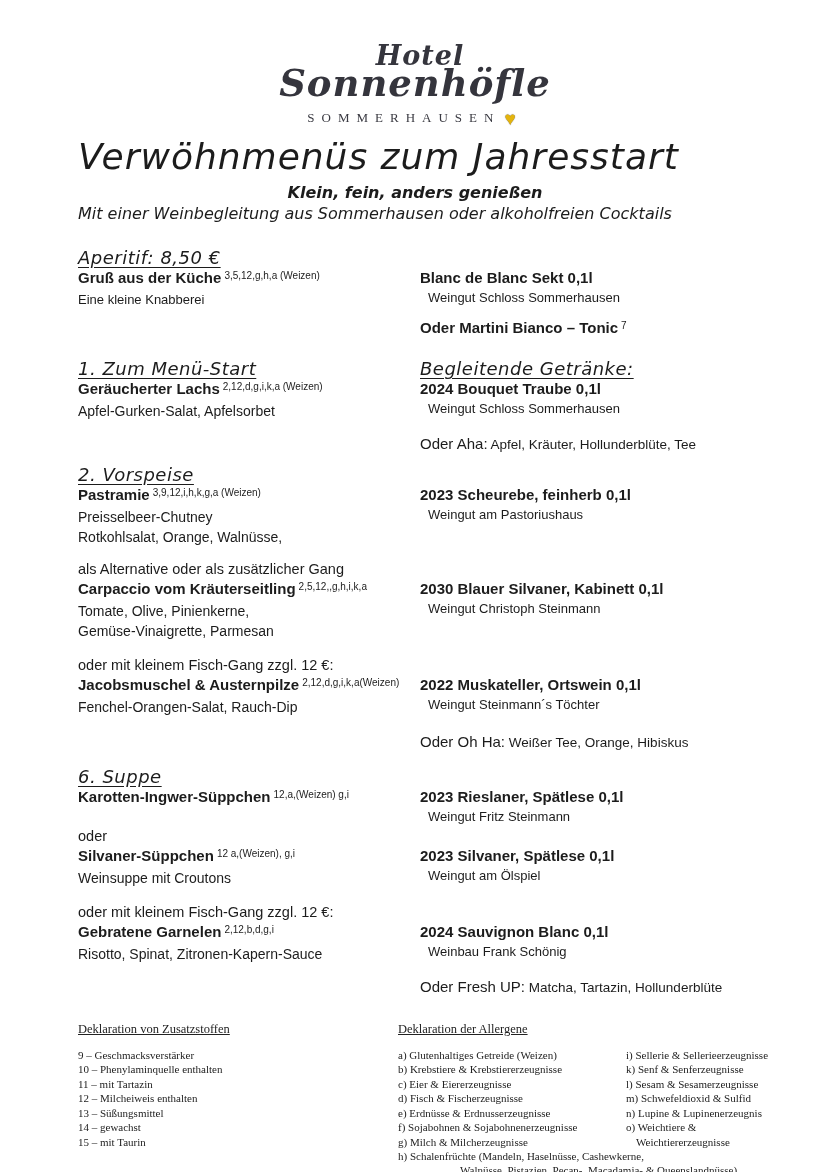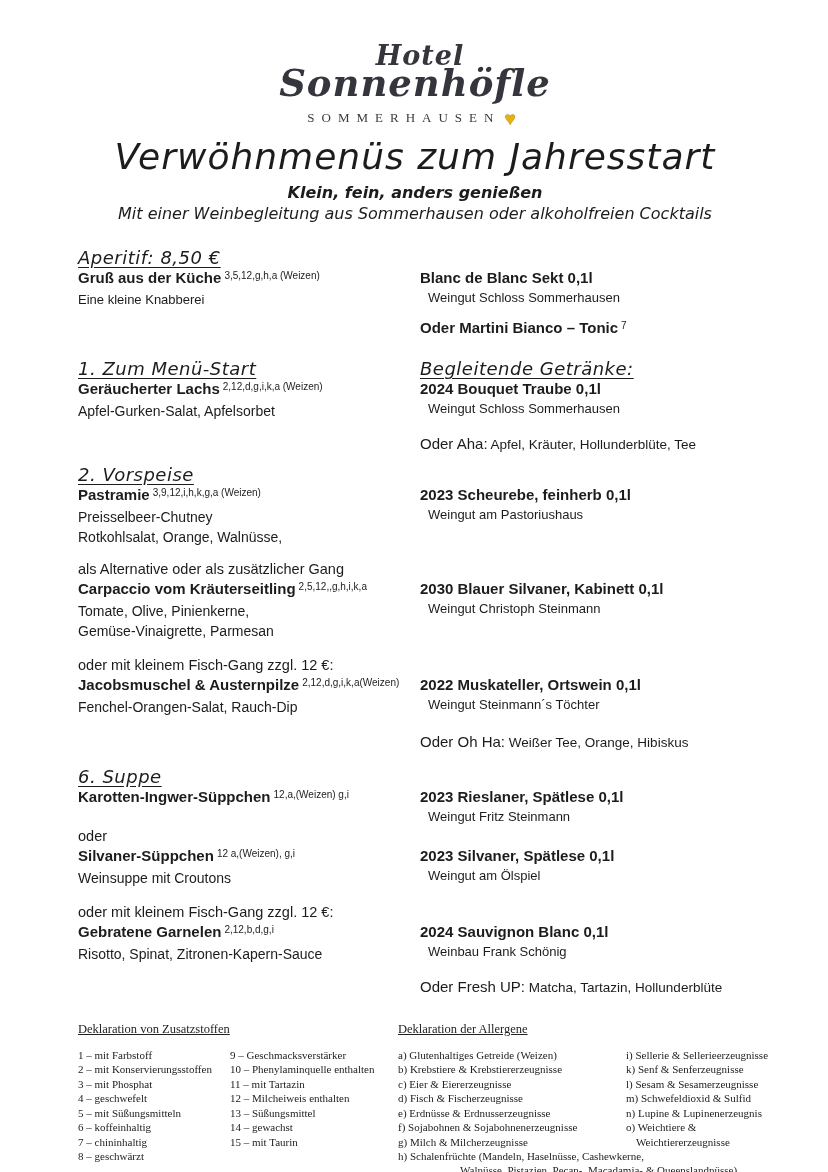--- a/index.html
+++ b/index.html
@@ -33,23 +33,23 @@
   .heart {
     display:inline-block; color:#e4b40d; font-size:19px;
     vertical-align:-3px; margin-left:4px;
     text-shadow:0 0 1px #4a4a4a;
   }
   
   .hand {
     font-family:"DejaVu Sans", sans-serif;
     font-style:italic;
   }
-  .title { text-align:center; font-size:36px; margin-top:6px; letter-spacing:1px; margin-right:40px;}
+  .title { text-align:left; font-size:36px; margin-top:6px; letter-spacing:1px; margin-right:40px;}
   .sub1  { text-align:center; font-size:16px; margin-top:6px; font-weight:bold; margin-right:40px;}
-  .sub2  { text-align:center; font-size:16px; margin-top:2px; margin-right:40px;}
+  .sub2  { text-align:left; font-size:16px; margin-top:2px; margin-right:40px;}
   .sec-head {
     font-size:18px; text-decoration:underline; text-underline-offset:3px;
     letter-spacing:0.5px;
   }
   
   .row { display:grid; grid-template-columns:342px auto; align-items:start; }
   .dish-name { font-weight:bold; font-size:15px; line-height:20px; }
   .sup { font-size:10px; font-weight:normal; position:relative; top:-4px; margin-left:3px; }
   .dish-desc { font-size:14px; line-height:20px; }
   .intro { font-size:14.5px; line-height:20px; }
@@ -203,30 +203,20 @@
   </div>
   <div class="row mt14">
     <div></div>
     <div class="cocktail"><span class="c-label">Oder Fresh UP:</span> <span>Matcha, Tartazin, Hollunderblüte</span></div>
   </div>
 
   <div class="footer">
     <div>
       <div class="foot-head">Deklaration von Zusatzstoffen</div>
       <div class="foot-cols">
-        <div>
-          <div class="foot-item">1 – mit Farbstoff</div>
-          <div class="foot-item">2 – mit Konservierungsstoffen</div>
-          <div class="foot-item">3 – mit Phosphat</div>
-          <div class="foot-item">4 – geschwefelt</div>
-          <div class="foot-item">5 – mit Süßungsmitteln</div>
-          <div class="foot-item">6 – koffeinhaltig</div>
-          <div class="foot-item">7 – chininhaltig</div>
-          <div class="foot-item">8 – geschwärzt</div>
-        </div>
         <div>
           <div class="foot-item">9 – Geschmacksverstärker</div>
           <div class="foot-item">10 – Phenylaminquelle enthalten</div>
           <div class="foot-item">11 – mit Tartazin</div>
           <div class="foot-item">12 – Milcheiweis enthalten</div>
           <div class="foot-item">13 – Süßungsmittel</div>
           <div class="foot-item">14 – gewachst</div>
           <div class="foot-item">15 – mit Taurin</div>
         </div>
       </div>

